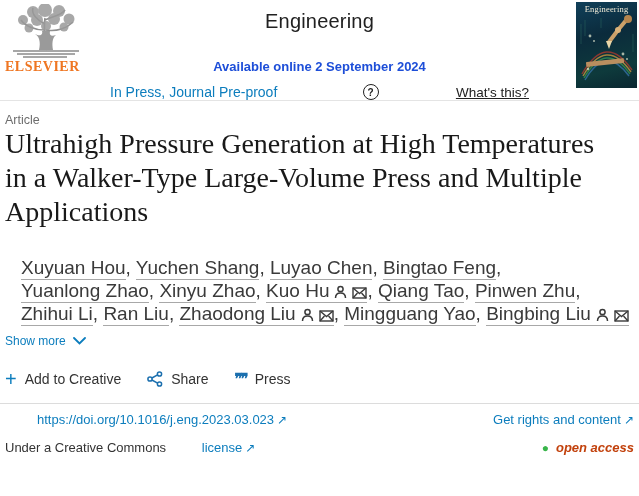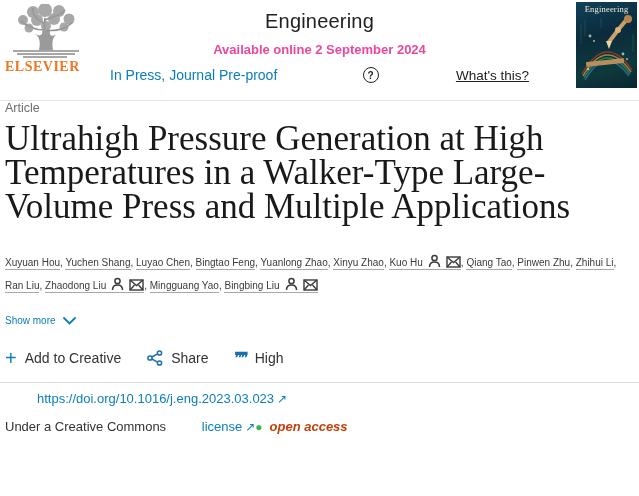--- a/index.html
+++ b/index.html
@@ -33,21 +33,21 @@
     color: #ef7622;
     margin-top: 1px;
   }
   .header-center {
     position: absolute; left: 110px; right: 110px; top: 10px; text-align: center;
   }
   .journal-title {
     font-size: 20px; font-weight: normal; color: #212121; letter-spacing: 0.2px;
   }
   .avail-online {
-    margin-top: 9px; font-size: 13px; font-weight: bold; color: #ec4899;
+    margin-top: 26px; font-size: 13px; font-weight: bold; color: #1d4ed8;
   }
   .status-row {
     margin-top: 10px; font-size: 14px;
     display: flex; align-items: center; justify-content: space-between; gap: 8px;
   }
   .status-link { color: #0c7dbd; }
   .q-circle {
     display: inline-flex; align-items: center; justify-content: center;
     width: 16px; height: 16px; border: 1.5px solid #212121; border-radius: 50%;
     font-size: 10px; font-weight: bold; color: #212121; margin-left: 8px;
@@ -61,59 +61,60 @@
   }
   .cover-title {
     font-family: "Liberation Serif", serif;
     color: #f2ecd8; font-size: 8.5px; text-align: center; padding-top: 2px;
     letter-spacing: 0.2px;
   }
   .cover svg { position: absolute; left: 0; top: 12px; }
 
   
   .main { padding: 0 5px; }
-  .article-label { margin-top: 0; font-size: 12.5px; color: #6d6d6d; }
+  .article-label { margin-top: 12px; font-size: 12.5px; color: #6d6d6d; }
   .article-title {
     font-family: "Liberation Serif", serif;
     font-weight: normal;
-    font-size: 35px; line-height: 34px; color: #191919;
-    margin-top: 7px; max-width: 592px;
+    font-size: 28px; line-height: 34px; color: #191919;
+    margin-top: 0; max-width: 592px;
   }
   .authors {
-    margin-top: 27px; font-size: 10px; line-height: 23px; color: #3a3a3a;
+    margin-top: 27px; font-size: 19px; line-height: 23px; color: #3a3a3a;
     max-width: 632px;
+    margin-left: 16px;
   }
   .author {
     border-bottom: 1px solid #a8a8a8; padding-bottom: 1px; cursor: pointer;
     color: #3a3a3a; white-space: nowrap;
   }
   .aicon { display: inline-block; vertical-align: -2px; margin-left: 5px; }
   .aicon svg { display: block; }
 
   .show-more {
-    margin-top: 18px; font-size: 10px; color: #0c7dbd;
+    margin-top: 9px; font-size: 12px; color: #0c7dbd;
     display: inline-flex; align-items: center; gap: 7px; cursor: pointer;
   }
 
   .actions-row {
     margin-top: 21px; display: flex; align-items: center; gap: 26px;
     font-size: 14px; color: #333333;
   }
   .action-item { display: inline-flex; align-items: center; gap: 8px; cursor: pointer; background: none; border: none; font: inherit; color: #333; }
   .plus-glyph { color: #0c7dbd; font-size: 20px; font-weight: normal; line-height: 14px; }
   .cite-glyph { color: #1b6fae; font-size: 15px; font-weight: bold; letter-spacing: -2px; }
 
   
   .foot-divider { border: none; border-top: 1px solid #dcdcdc; margin-top: 15px; }
   .foot-row1 {
     display: flex; justify-content: space-between; align-items: center;
     padding: 8px 5px 0 5px; font-size: 13px;
   }
   .foot-row2 {
-    display: flex; align-items: center;
+    display: flex; justify-content: space-between; align-items: center;
     padding: 13px 5px 0 5px; font-size: 13px; color: #333333;
   }
   .ext-arrow { font-size: 12px; margin-left: 3px; }
   .oa-wrap { display: inline-flex; align-items: center; gap: 7px; }
   .oa-dot { color: #39b54a; font-size: 12px; line-height: 1; }
   .oa-text { font-style: italic; color: #c2410c; font-weight: bold; }
 </style>
 </head>
 <body>
 
@@ -253,29 +254,30 @@
           <circle cx="3" cy="8" r="2.1"></circle>
           <circle cx="12.5" cy="13" r="2.1"></circle>
           <line x1="4.9" y1="7" x2="10.6" y2="3.9"></line>
           <line x1="4.9" y1="9" x2="10.6" y2="12.1"></line>
         </g>
       </svg>
       <span>Share</span>
     </button>
     <button class="action-item">
       <span class="cite-glyph">❞❞</span>
-      <span>High</span>
+      <span>Press</span>
     </button>
   </div>
 </div>
 
 <hr class="foot-divider">
 
 <div class="foot-row1">
   <a class="link-blue"><span>https://doi.org/10.1016/j.eng.2023.03.023</span><span class="ext-arrow">↗</span></a>
+  <a class="link-blue"><span>Get rights and content</span><span class="ext-arrow">↗</span></a>
 </div>
 
 <div class="foot-row2">
   <span>
     <span>Under a Creative Commons</span>
     <a class="link-blue"><span>license</span><span class="ext-arrow">↗</span></a>
   </span>
   <span class="oa-wrap">
     <span class="oa-dot">●</span>
     <span class="oa-text">open access</span>

